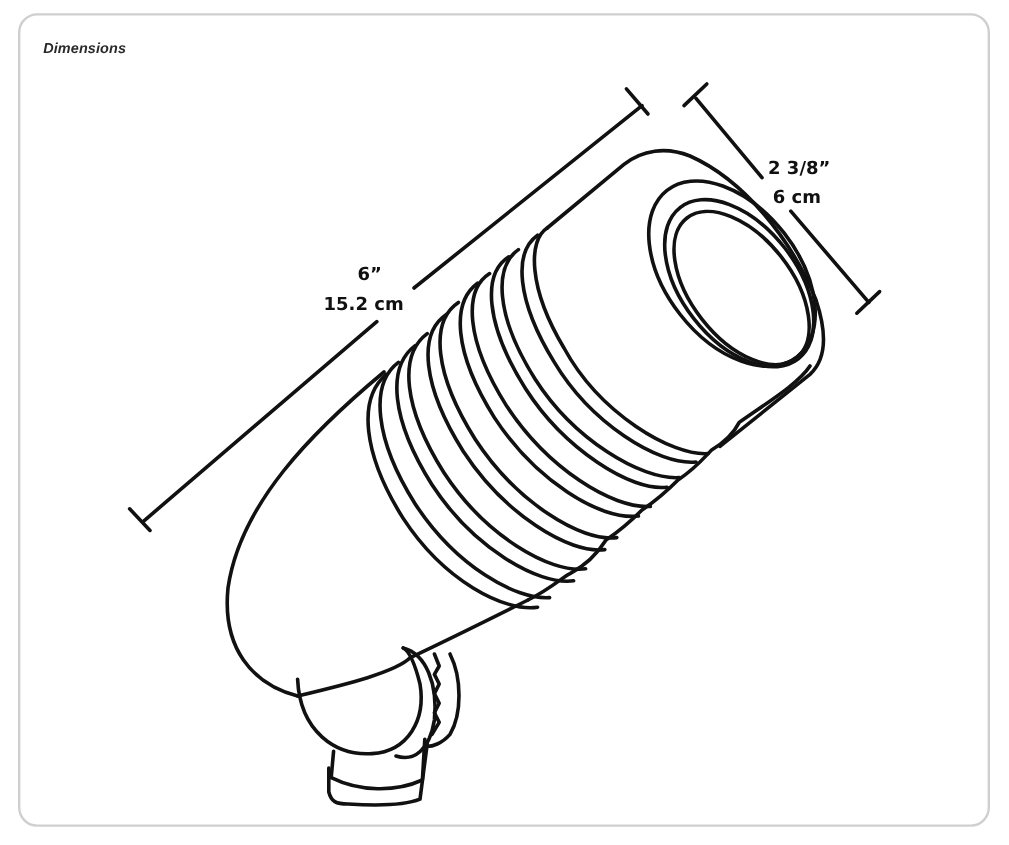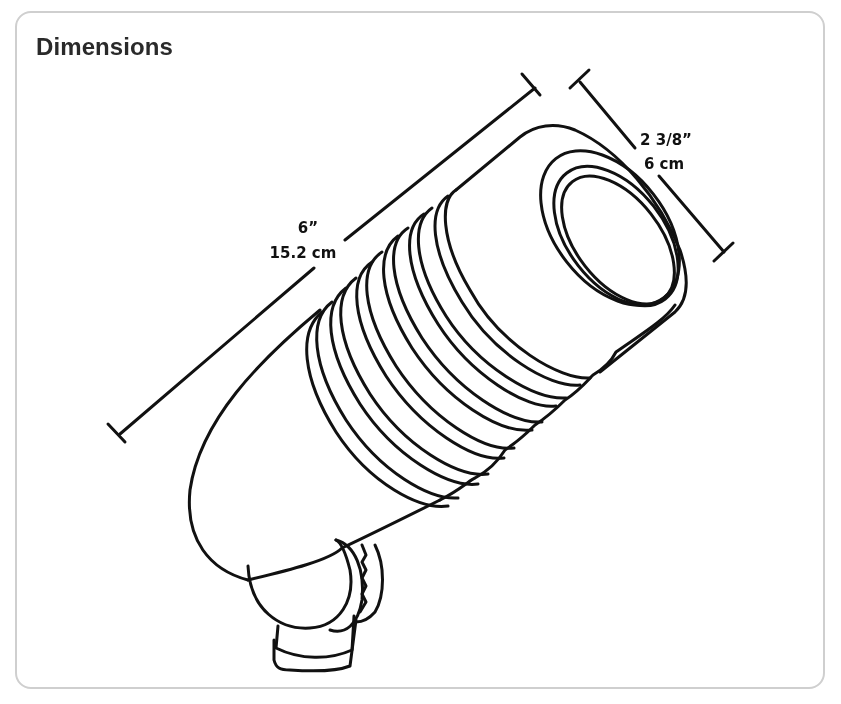--- a/index.html
+++ b/index.html
@@ -2,22 +2,22 @@
 <html><head>
 <meta charset="utf-8">
 <style>
   html, body { margin:0; padding:0; background:#ffffff; }
   body { width:841px; height:704px; position:relative; overflow:hidden; font-family:"Liberation Sans", sans-serif; }
   .card {
     position:absolute; left:15px; top:11px; width:810px; height:678px;
     border:2px solid #cfcfcf; border-radius:16px; box-sizing:border-box; background:#fff;
   }
   .title {
-    position:absolute; left:36px; top:33px; font-size:24px; font-weight:bold; color:#2a2a2a;
-    font-family:"Liberation Sans", sans-serif; letter-spacing:0.1px;
+    position:absolute; left:36px; top:33px; font-size:12px; font-weight:bold; color:#2a2a2a;
+    font-family:"Liberation Sans", sans-serif; letter-spacing:0.1px;font-style:italic;
   }
   svg.drawing { position:absolute; left:0; top:0; }
   .dimtext { font-family:"DejaVu Sans", sans-serif; font-weight:bold; font-size:15px; fill:#111; }
 </style>
 </head>
 <body>
 
 <div class="card"></div>
 <div class="title">Dimensions</div>
 

